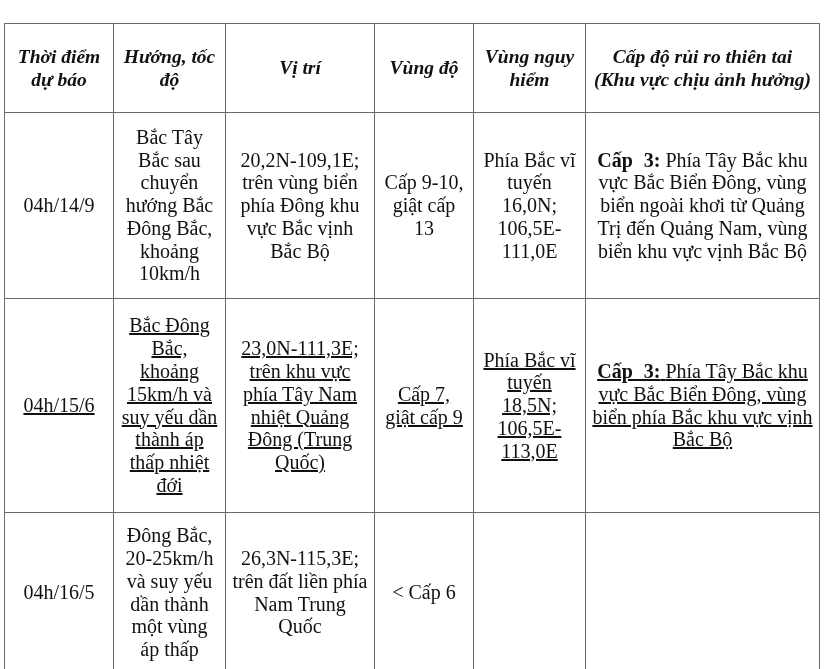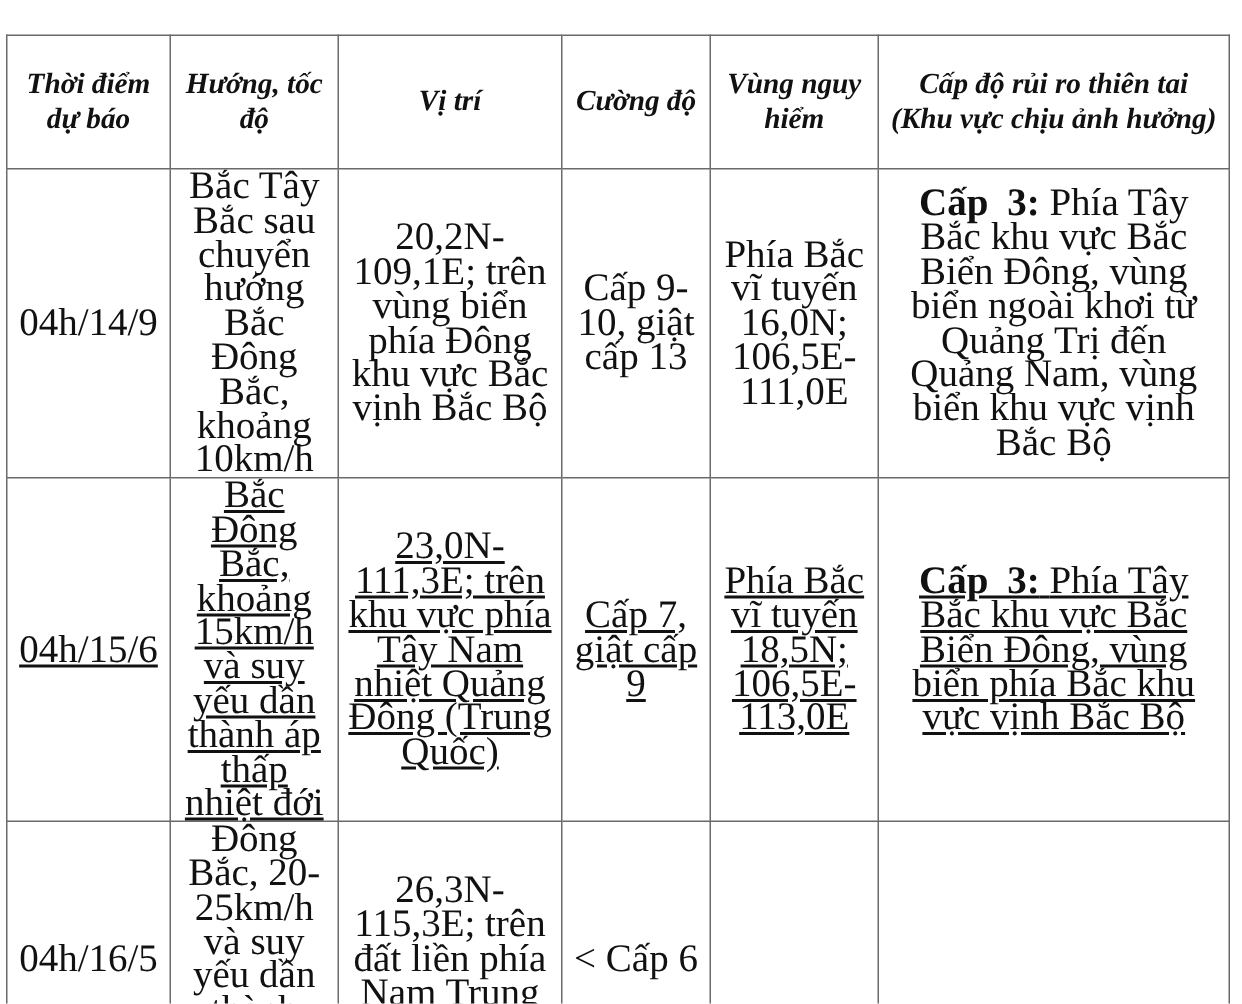--- a/index.html
+++ b/index.html
@@ -21,21 +21,21 @@
       top: 23px;
       border-collapse: collapse;
       table-layout: fixed;
       width: 815px;
     }
     table.forecast td, table.forecast th {
       border: 1.5px solid #6a6a6a;
       padding: 0 6px;
       vertical-align: middle;
       text-align: center;
-      font-size: 26px;
+      font-size: 20px;
       line-height: 22.8px;
       font-weight: normal;
     }
     table.forecast th {
       font-weight: bold;
       font-style: italic;
       font-size: 19.5px;
       line-height: 23.5px;
       height: 88px;
       padding: 0 4px;
@@ -64,21 +64,21 @@
     <col style="width:149px">
     <col style="width:99px">
     <col style="width:112px">
     <col style="width:234px">
   </colgroup>
   <thead>
     <tr>
       <th>Thời điểm dự báo</th>
       <th>Hướng, tốc độ</th>
       <th>Vị trí</th>
-      <th>Cường độ</th>
+      <th>Vùng độ</th>
       <th>Vùng nguy hiểm</th>
       <th>Cấp độ rủi ro thiên tai (Khu vực chịu ảnh hưởng)</th>
     </tr>
   </thead>
   <tbody>
     <tr class="row-1">
       <td class="time">04h/14/9</td>
       <td class="direction">Bắc Tây Bắc sau chuyển hướng Bắc Đông Bắc, khoảng 10km/h</td>
       <td>20,2N-109,1E; trên vùng biển phía Đông khu vực Bắc vịnh Bắc Bộ</td>
       <td>Cấp 9-10, giật cấp 13</td>

